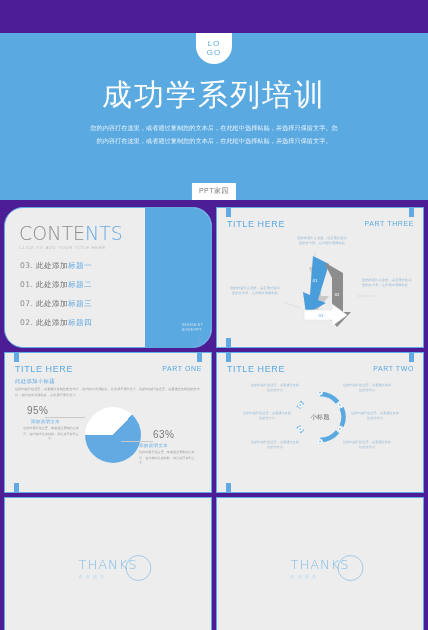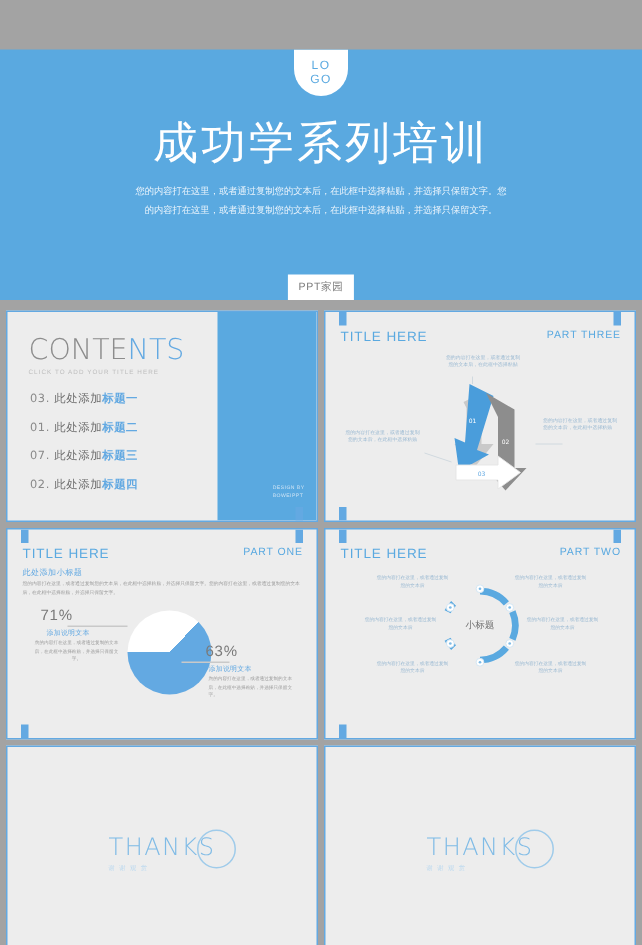--- a/index.html
+++ b/index.html
@@ -3,21 +3,21 @@
 <meta charset="utf-8">
 <title>PPT Template Preview</title>
 <style>
   html,body{margin:0;padding:0;}
   body{
     width:428px;height:630px;
     background:#e9e9e9;
     font-family:"Liberation Sans","DejaVu Sans",sans-serif;
     overflow:hidden;
   }
-  .page{position:relative;width:428px;height:630px;background:#a3a3a3;}
+  .page{position:relative;width:428px;height:630px;background:#4c1d95;}
 
   
   .title-slide{
     position:absolute;left:0;top:33px;width:428px;height:167px;
     background:#5aa9e0;
     overflow:hidden;
   }
   .logo-badge{
     position:absolute;left:50%;top:0;transform:translateX(-50%);
     width:36px;height:31px;background:#ffffff;
@@ -64,21 +64,21 @@
   .sl-title{
     position:absolute;left:10px;top:11px;color:#5aa9e0;
     font-size:9px;letter-spacing:.6px;
   }
   .sl-part{
     position:absolute;right:9px;top:12px;color:#5aa9e0;
     font-size:7px;letter-spacing:.6px;
   }
 
   
-  .contents-slide{background:#ededed;}
+  .contents-slide{background:#ededed;border-radius:19px;}
   .contents-blue{
     position:absolute;right:0;top:0;width:66px;height:100%;
     background:#5aa9e0;
   }
   .contents-head{
     position:absolute;left:14px;top:14px;
   }
   .contents-head .big{
     font-size:19px;color:#8c8c8c;letter-spacing:0px;
     font-family:"DejaVu Sans",sans-serif;font-weight:300;
@@ -86,21 +86,21 @@
   .contents-head .big em{font-style:normal;color:#63a9e2;}
   .contents-head .small{
     margin-top:1px;font-size:4.2px;color:#bdbdbd;letter-spacing:.7px;
   }
   .toc{position:absolute;left:15px;top:53px;}
   .toc-item{
     font-size:7.6px;color:#6d6d6d;margin-bottom:9px;letter-spacing:.4px;
     font-family:"DejaVu Sans",sans-serif;
   }
   .toc-item .num{color:#8a8a8a;}
-  .toc-item .hl{color:#63a9e2;font-weight:bold;}
+  .toc-item .hl{color:#63a9e2;}
   .design-by{
     position:absolute;right:8px;bottom:14px;color:#cfe4f5;
     font-size:3.4px;line-height:1.5;text-align:left;letter-spacing:.3px;
   }
 
   
   .cycle-wrap{position:absolute;left:0;top:18px;width:210px;height:118px;}
   .cyc-note{
     position:absolute;font-size:3.3px;color:#9ab9d2;line-height:1.65;width:52px;
   }
@@ -116,21 +116,21 @@
   .body-par{
     position:absolute;left:10px;top:34px;width:190px;
     font-size:3.2px;color:#9b9b9b;line-height:1.85;
   }
   .pie{
     position:absolute;left:80px;top:54px;width:56px;height:56px;border-radius:50%;
     background:conic-gradient(from 270deg, #ffffff 0deg 133.2deg, #63a9e2 133.2deg 360deg);
   }
   .pct{position:absolute;font-size:10px;color:#7a7a7a;letter-spacing:.5px;}
   .pct.left{left:22px;top:52px;}
-  .pct.right{left:132px;top:76px;}
+  .pct.right{left:148px;top:76px;}
   .pct-line{position:absolute;height:1px;background:#c9c9c9;}
   .cap{
     position:absolute;font-size:4.6px;color:#63a9e2;letter-spacing:.2px;
   }
   .cap.left{left:26px;top:66px;}
   .cap.right{left:134px;top:90px;}
   .cap-body{
     position:absolute;font-size:3.1px;color:#9b9b9b;line-height:1.8;width:56px;
   }
   .cap-body.left{left:18px;top:73px;text-align:center;}
@@ -148,21 +148,21 @@
   .ring-note{
     position:absolute;font-size:3.2px;color:#9ab9d2;line-height:1.7;width:48px;
   }
 
   
   .thanks-wrap{
     position:absolute;left:50%;top:50%;transform:translate(-50%,-50%);
     text-align:left;
   }
   .thanks-word{
-    font-size:16px;color:#7fbbe6;letter-spacing:1px;
+    font-size:13px;color:#7fbbe6;letter-spacing:1px;
     font-family:"DejaVu Sans",sans-serif;font-weight:300;
     position:relative;z-index:2;
   }
   .thanks-circle{
     position:absolute;right:-14px;top:-2px;width:24px;height:24px;
     border:1px solid #9fcbea;border-radius:50%;z-index:1;
   }
   .thanks-sub{
     margin-top:2px;font-size:4.2px;color:#bcd9ef;letter-spacing:3px;
   }
@@ -256,21 +256,21 @@
         <div class="notch tr"></div>
 
         <div class="sl-title">TITLE HERE</div>
         <div class="sl-part">PART ONE</div>
 
         <div class="sub-head">此处添加小标题</div>
         <div class="body-par">您的内容打在这里，或者通过复制您的文本后，在此框中选择粘贴，并选择只保留文字。您的内容打在这里，或者通过复制您的文本后，在此框中选择粘贴，并选择只保留文字。</div>
 
         <div class="pie"></div>
 
-        <div class="pct left">71%</div>
+        <div class="pct left">95%</div>
         <div class="pct-line" style="left:40px;top:64px;width:40px;"></div>
         <div class="cap left">添加说明文本</div>
         <div class="cap-body left">您的内容打在这里，或者通过复制的文本后，在此框中选择粘贴，并选择只保留文字。</div>
 
         <div class="pct right">63%</div>
         <div class="pct-line" style="left:116px;top:88px;width:32px;"></div>
         <div class="cap right">添加说明文本</div>
         <div class="cap-body right">您的内容打在这里，或者通过复制的文本后，在此框中选择粘贴，并选择只保留文字。</div>
 
         <div class="notch bl"></div>

